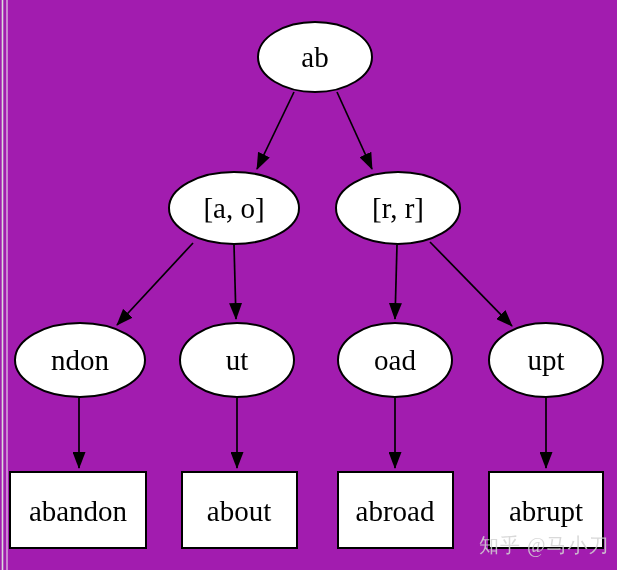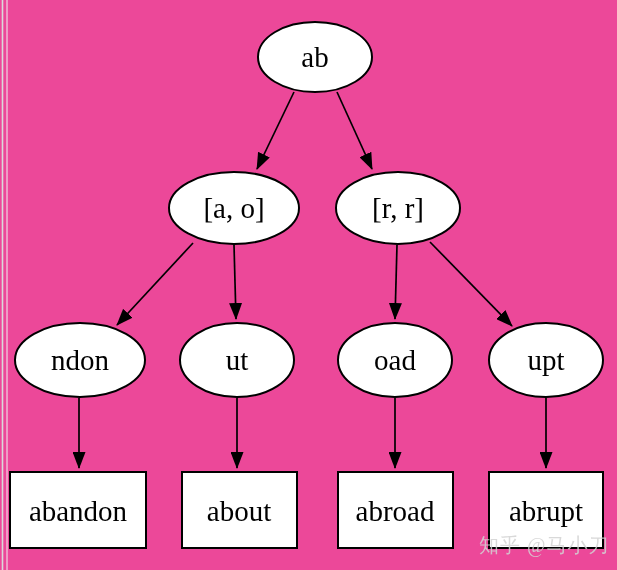--- a/index.html
+++ b/index.html
@@ -4,21 +4,21 @@
 <style>
   html, body {
     margin: 0;
     padding: 0;
     background: #ffffff;
   }
   .stage {
     position: relative;
     width: 617px;
     height: 570px;
-    background: #ec4899;
+    background: #a21caf;
     overflow: hidden;
     font-family: "Liberation Serif", serif;
   }
   svg { display: block; }
   .node-shape {
     fill: #ffffff;
     stroke: #000000;
     stroke-width: 2;
   }
   .edge {

